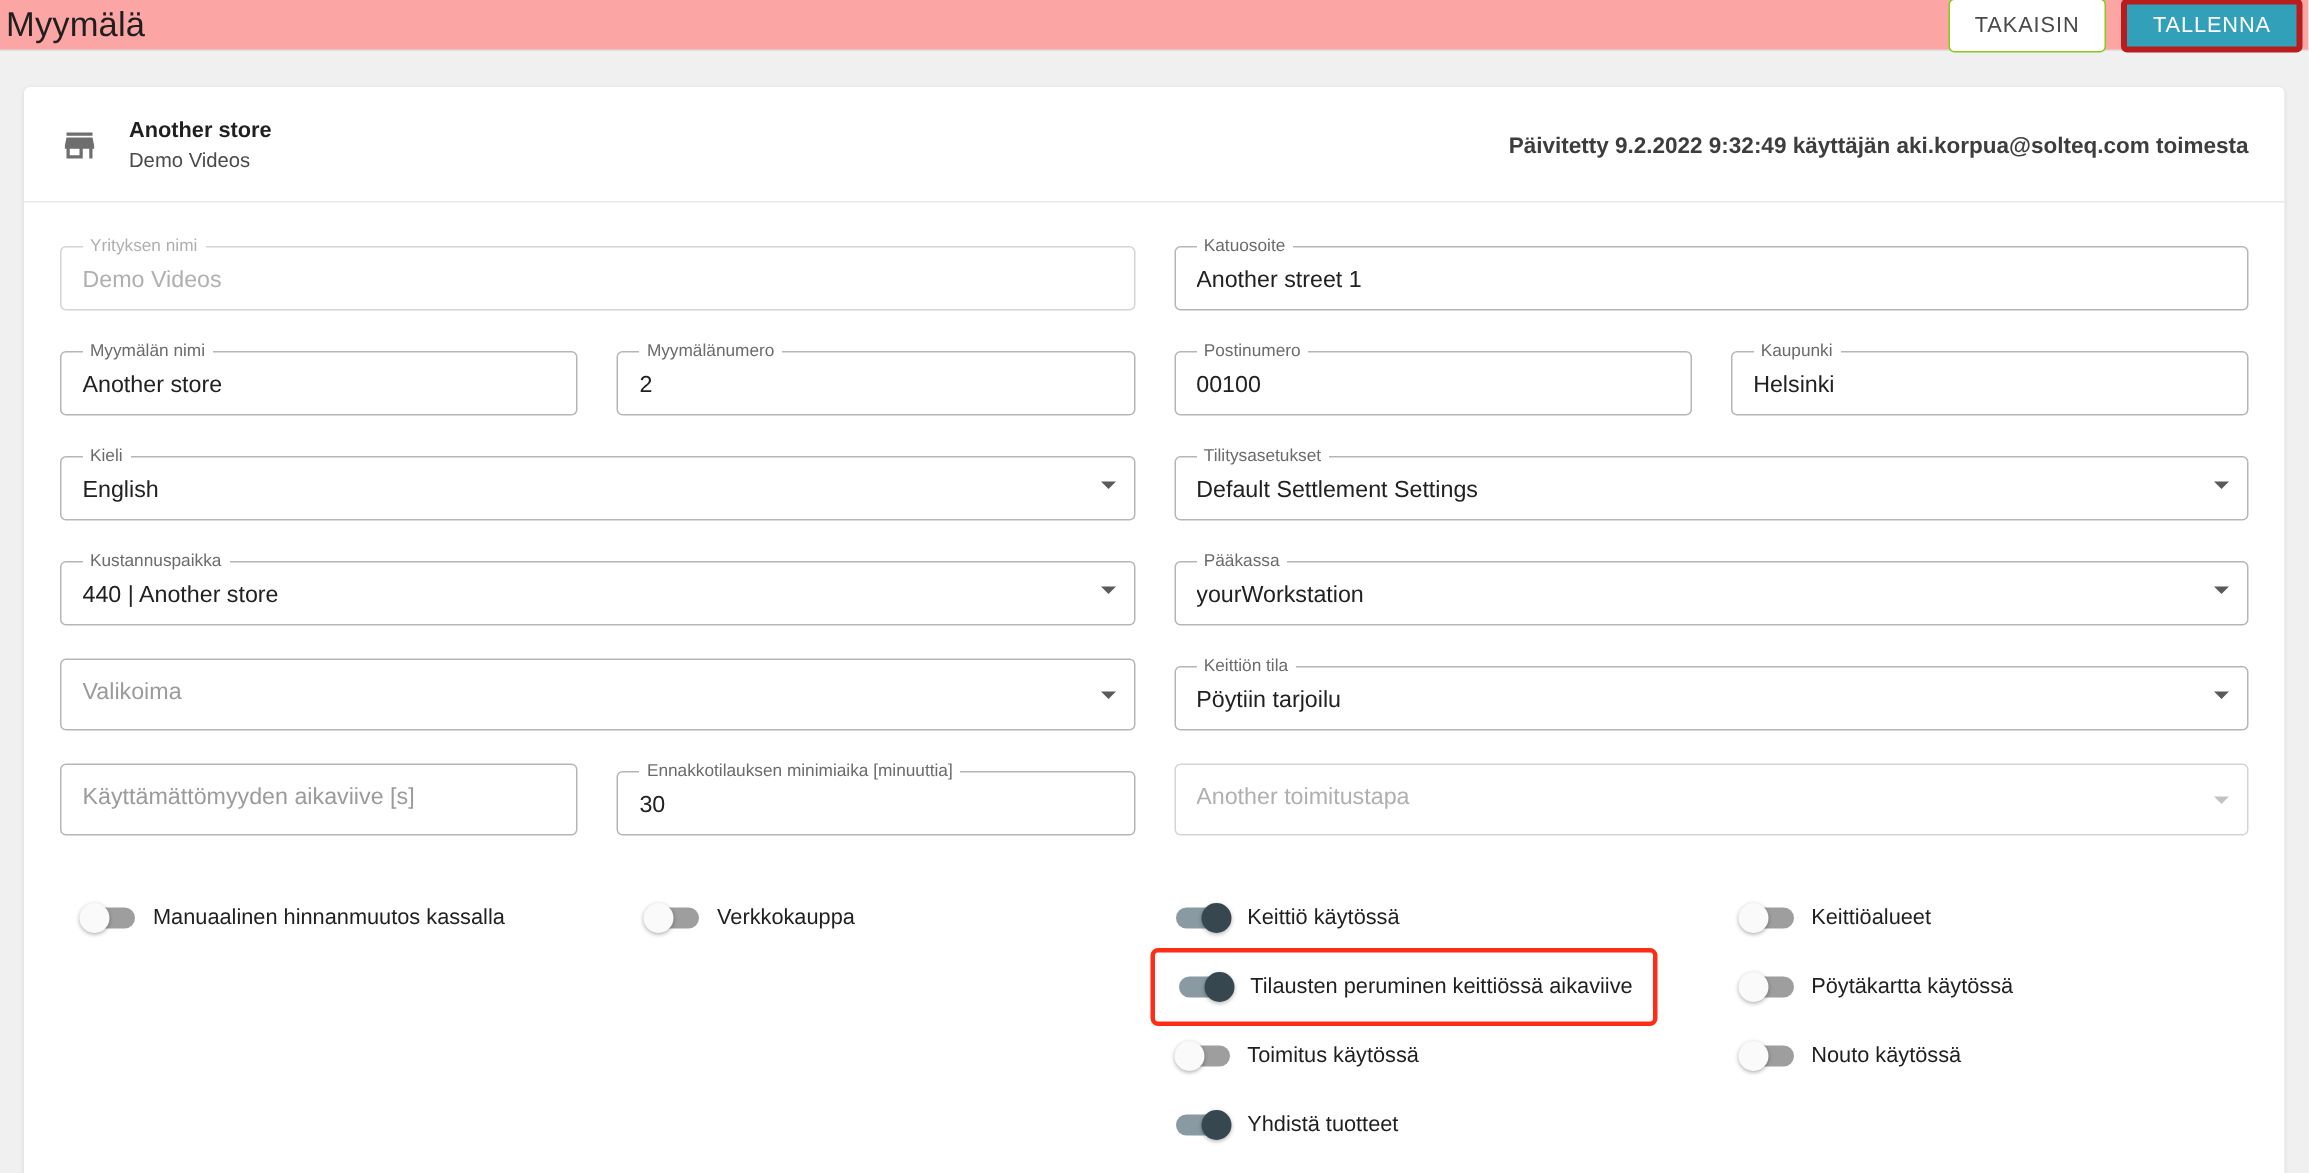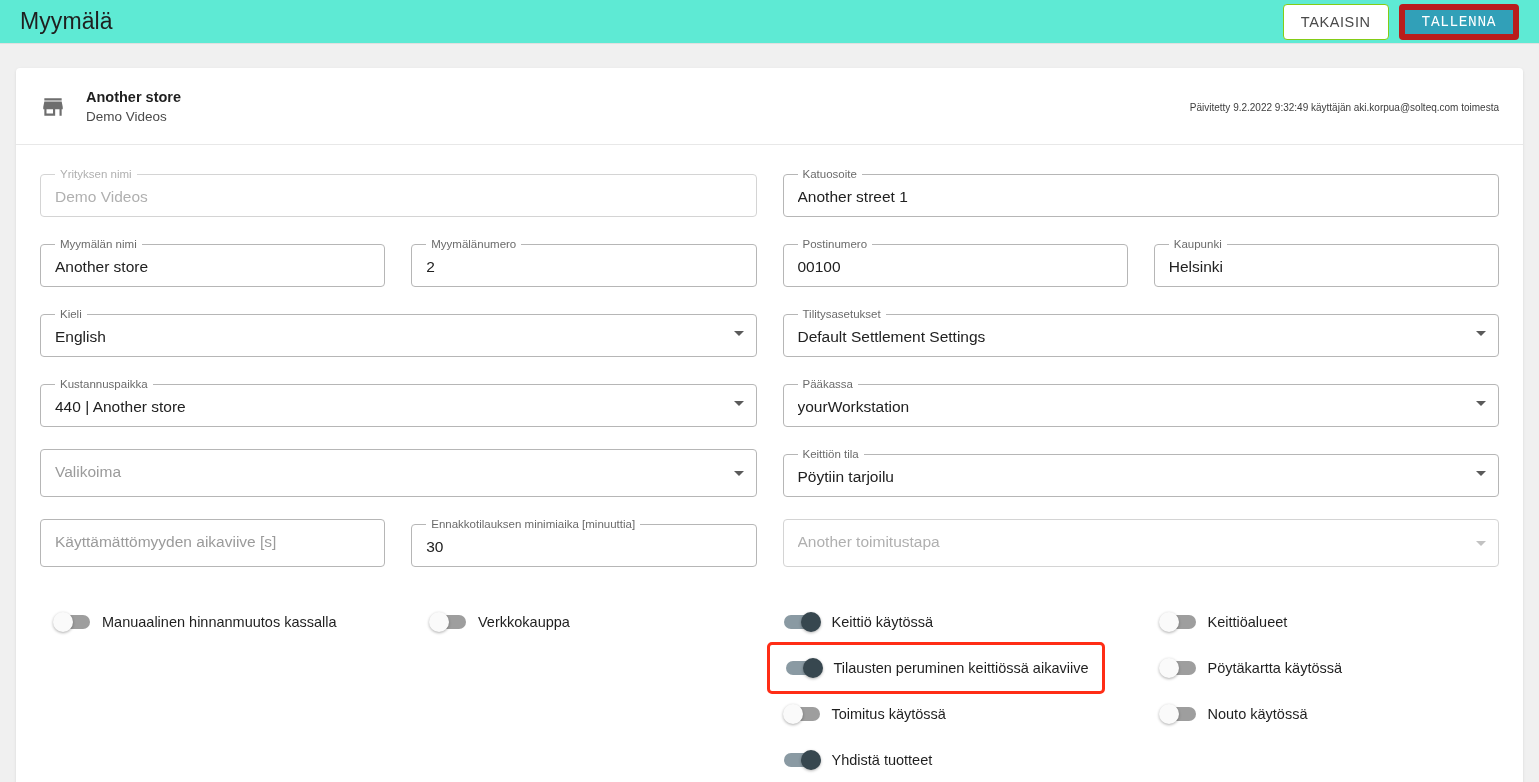--- a/index.html
+++ b/index.html
@@ -8,26 +8,26 @@
     width: 1539px; height: 782px;
     overflow: hidden;
     background: #f0f0f0;
     font-family: "Liberation Sans", sans-serif;
     color: #212121;
   }
 
   
   .topbar {
     position: relative;
-    height: 44px;
-    background: #5eead4;
+    height: 34px;
+    background: #fca5a5;
     border-bottom: 1px solid #e0e0e0;
     display: flex;
     align-items: center;
-    padding: 0 20px;
+    padding: 0 4px;
   }
   .topbar-title {
     font-size: 23px;
     font-weight: 400;
     color: #1f1f1f;
     letter-spacing: .1px;
   }
   .topbar-actions {
     margin-left: auto;
     display: flex;
@@ -46,23 +46,22 @@
     align-items: center;
     justify-content: center;
   }
   .btn-outline {
     background: #ffffff;
     border: 1px solid #84cc16;
     color: #4a4a4a;
   }
   .btn-primary {
     background: #31a0b8;
-    border: 6px solid #b91c1c;
+    border: 4px solid #b91c1c;
     color: #ffffff;
-    font-family: Liberation Mono, monospace;
   }
 
   
   .page { padding: 24px 16px 0 16px; height: 592px; border-radius: 12px; }
   .card {
     background: #ffffff;
     border-radius: 4px;
     height: 730px;
     box-shadow: 0 1px 3px rgba(0,0,0,.10);
     overflow: hidden;
@@ -73,22 +72,23 @@
     align-items: center;
     padding: 20px 24px 18px 24px;
     border-bottom: 1px solid #e8e8e8;
   }
   .store-icon { width: 26px; height: 26px; margin-right: 20px; flex: 0 0 auto; }
   .store-head-text { display: flex; flex-direction: column; }
   .store-name { font-size: 14.5px; font-weight: bold; color: #1f1f1f; line-height: 19px; }
   .store-sub { font-size: 13.5px; color: #4a4a4a; line-height: 19px; }
   .updated-text {
     margin-left: auto;
-    font-size: 10px;
+    font-size: 15px;
     color: #3d3d3d;
+    font-weight: bold;
   }
 
   
   .form-area { padding: 24px 24px 0 24px; }
   .row { display: flex; gap: 26px; margin-bottom: 22px; }
   .col { flex: 1 1 0; display: flex; gap: 26px; min-width: 0; }
   .fld { position: relative; flex: 1 1 0; min-width: 0; }
 
   fieldset.ffield {
     margin: 0;

